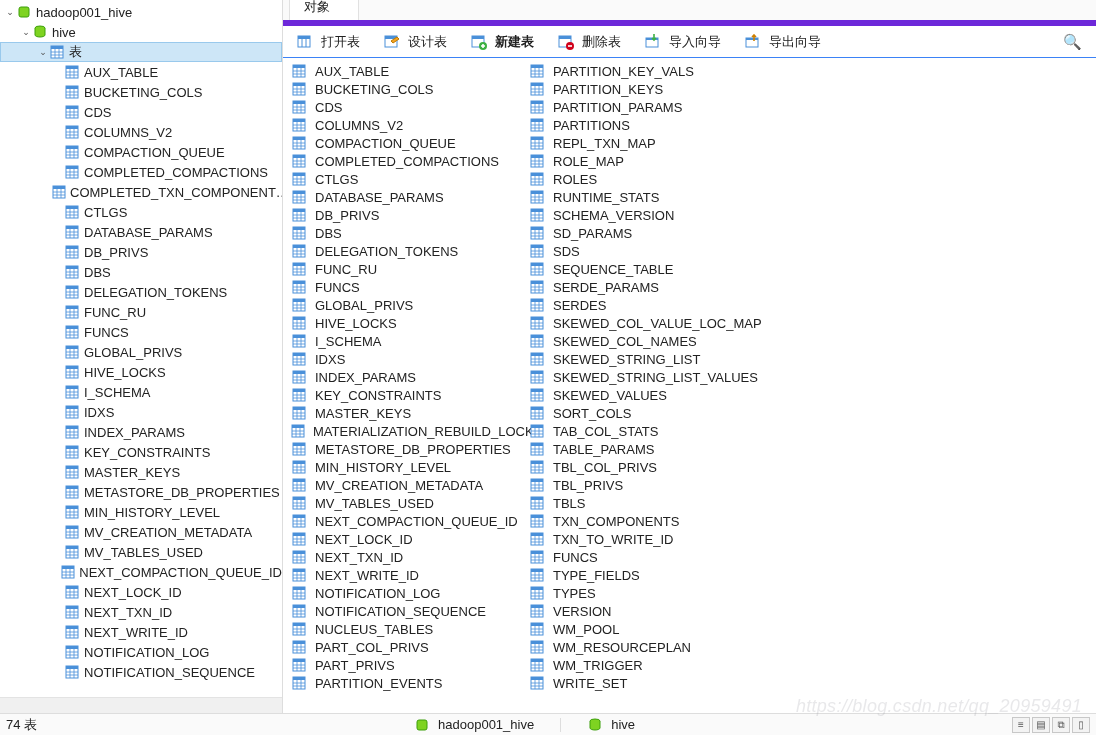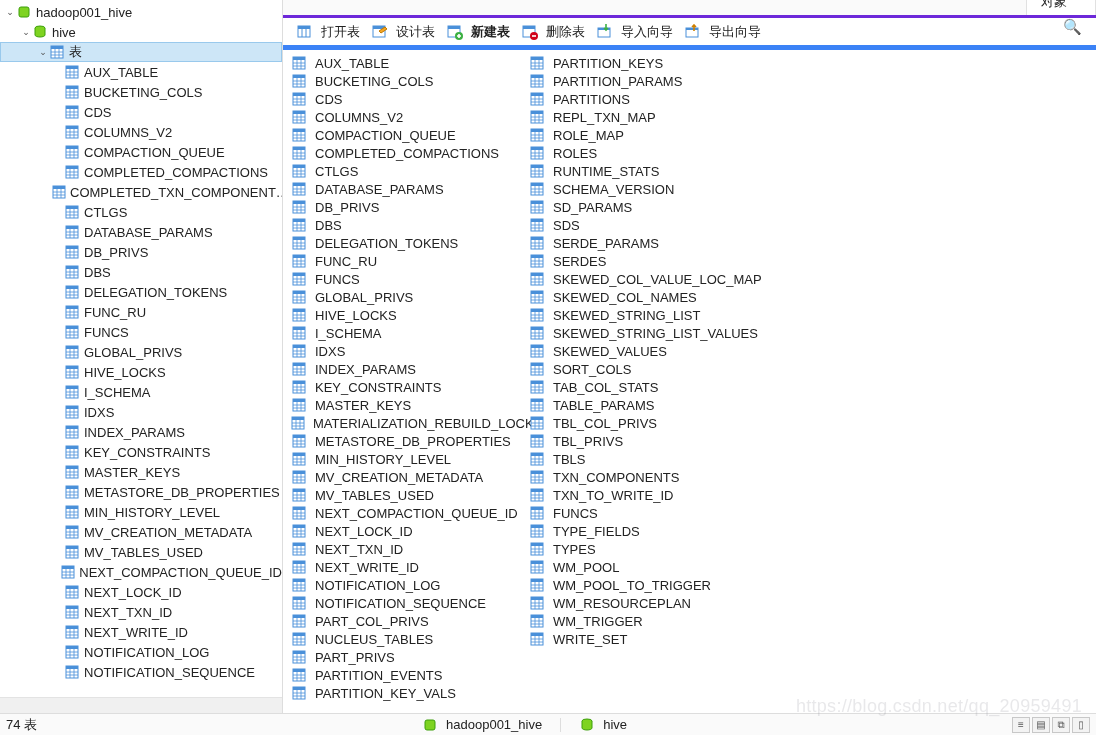--- a/index.html
+++ b/index.html
@@ -11,40 +11,40 @@
 .tree { flex: 1; overflow-y: auto; overflow-x: hidden; padding: 2px 0; }
 .tree-row { display: flex; align-items: center; height: 20px; padding-left: 4px; white-space: nowrap; cursor: default; }
 .tree-row.selected { background: #cde6f7; border: 1px solid #99c9ec; height: 20px; }
 .chevron { width: 12px; display: inline-flex; justify-content: center; font-size: 9px; color: #555; }
 .chevron.hidden { visibility: hidden; }
 .icon { width: 16px; height: 16px; margin-right: 4px; display: inline-flex; align-items: center; justify-content: center; }
 .hscroll { height: 16px; background: #f0f0f0; border-top: 1px solid #e3e3e3; }
 
 
 .right-panel { flex: 1; display: flex; flex-direction: column; overflow: hidden; }
-.tabbar { height: 18px; border-bottom: 3px solid #6d28d9; display: flex; align-items: flex-end; padding-left: 6px; background: #fafafa; justify-content: flex-end; }
+.tabbar { height: 26px; border-bottom: 6px solid #6d28d9; display: flex; align-items: flex-end; padding-left: 6px; background: #fafafa; }
 .tab { height: 28px; padding: 0 28px 0 14px; border: 1px solid #e1e1e1; border-bottom: none; border-radius: 3px 3px 0 0; display: flex; align-items: center; background: #fff; gap: 8px; font-size: 12.5px; }
-.toolbar { height: 32px; display: flex; padding: 0 8px; gap: 0; border-bottom: 5px solid #3b82f6; }
+.toolbar { height: 32px; display: flex; align-items: center; padding: 0 8px; gap: 12px; border-bottom: 1px solid #3b82f6; }
 .tb-btn { display: flex; align-items: center; gap: 4px; padding: 2px 6px; color: #666; cursor: pointer; font-size: 12.5px; }
 .tb-btn.bold { font-weight: 600; color: #222; }
 .tb-spacer { flex: 1; }
 .tb-search { color: #888; font-size: 15px; padding: 0 6px; }
 .obj-area { flex: 1; display: flex; flex-wrap: wrap; flex-direction: column; align-content: flex-start; column-gap: 0; padding: 4px 8px; overflow: hidden; }
 .obj-item { display: flex; align-items: center; height: 18px; width: 238px; gap: 4px; cursor: default; white-space: nowrap; }
 
 
-.statusbar { height: 22px; border-top: 1px solid #ddd; display: flex; align-items: center; padding: 0 6px; gap: 16px; background: #fafafa; }
+.statusbar { height: 22px; border-top: 1px solid #ddd; display: flex; align-items: center; padding: 0 6px; gap: 24px; background: #fafafa; }
 .status-group { display: flex; align-items: center; gap: 4px; }
 .status-sep { width: 1px; height: 14px; background: #ddd; margin: 0 2px; }
 .flex1 { flex: 1; }
 .view-btns { display: flex; gap: 2px; }
 .view-btn { width: 18px; height: 16px; border: 1px solid #c8c8c8; background: #f3f3f3; display: flex; align-items: center; justify-content: center; font-size: 10px; color:#555; }
 
 
-.wm { position: fixed; right: 14px; bottom: 18px; font-size: 18px; color: rgba(150,150,160,0.22); letter-spacing: 0.3px; pointer-events: none; z-index: 0; }
+.wm { position: fixed; right: 14px; bottom: 18px; font-size: 18px; color: rgba(150,150,160,0.22); letter-spacing: 0.3px; pointer-events: none; z-index: 0; font-style: italic; }
 
 
 .tree::-webkit-scrollbar { width: 14px; }
 .tree::-webkit-scrollbar-thumb { background: #c2c2c2; border: 3px solid #f0f0f0; border-radius: 7px; }
 .tree::-webkit-scrollbar-track { background: #f0f0f0; }
 
 
 svg { display: block; }
 </style>
 </head>
@@ -815,40 +815,40 @@
           <span>NOTIFICATION_SEQUENCE</span>
         </div>
         <div class="obj-item">
           <span class="icon">
             <svg width="14" height="14">
               <rect x="1" y="1" width="12" height="12" fill="#fff" stroke="#4a90d9"></rect>
               <rect x="1" y="1" width="12" height="3" fill="#4a90d9"></rect>
               <path d="M5 1v12M9 1v12M1 7h12M1 10h12" stroke="#4a90d9" stroke-width="0.8"></path>
             </svg>
           </span>
+          <span>NUCLEUS_TABLES</span>
+        </div>
+        <div class="obj-item">
+          <span class="icon">
+            <svg width="14" height="14">
+              <rect x="1" y="1" width="12" height="12" fill="#fff" stroke="#4a90d9"></rect>
+              <rect x="1" y="1" width="12" height="3" fill="#4a90d9"></rect>
+              <path d="M5 1v12M9 1v12M1 7h12M1 10h12" stroke="#4a90d9" stroke-width="0.8"></path>
+            </svg>
+          </span>
           <span>PART_COL_PRIVS</span>
         </div>
         <div class="obj-item">
           <span class="icon">
             <svg width="14" height="14">
               <rect x="1" y="1" width="12" height="12" fill="#fff" stroke="#4a90d9"></rect>
               <rect x="1" y="1" width="12" height="3" fill="#4a90d9"></rect>
               <path d="M5 1v12M9 1v12M1 7h12M1 10h12" stroke="#4a90d9" stroke-width="0.8"></path>
             </svg>
           </span>
-          <span>NUCLEUS_TABLES</span>
-        </div>
-        <div class="obj-item">
-          <span class="icon">
-            <svg width="14" height="14">
-              <rect x="1" y="1" width="12" height="12" fill="#fff" stroke="#4a90d9"></rect>
-              <rect x="1" y="1" width="12" height="3" fill="#4a90d9"></rect>
-              <path d="M5 1v12M9 1v12M1 7h12M1 10h12" stroke="#4a90d9" stroke-width="0.8"></path>
-            </svg>
-          </span>
           <span>PART_PRIVS</span>
         </div>
         <div class="obj-item">
           <span class="icon">
             <svg width="14" height="14">
               <rect x="1" y="1" width="12" height="12" fill="#fff" stroke="#4a90d9"></rect>
               <rect x="1" y="1" width="12" height="3" fill="#4a90d9"></rect>
               <path d="M5 1v12M9 1v12M1 7h12M1 10h12" stroke="#4a90d9" stroke-width="0.8"></path>
             </svg>
           </span>
@@ -965,20 +965,30 @@
           <span>SDS</span>
         </div>
         <div class="obj-item">
           <span class="icon">
             <svg width="14" height="14">
               <rect x="1" y="1" width="12" height="12" fill="#fff" stroke="#4a90d9"></rect>
               <rect x="1" y="1" width="12" height="3" fill="#4a90d9"></rect>
               <path d="M5 1v12M9 1v12M1 7h12M1 10h12" stroke="#4a90d9" stroke-width="0.8"></path>
             </svg>
           </span>
+          <span>SEQUENCE_TABLE</span>
+        </div>
+        <div class="obj-item">
+          <span class="icon">
+            <svg width="14" height="14">
+              <rect x="1" y="1" width="12" height="12" fill="#fff" stroke="#4a90d9"></rect>
+              <rect x="1" y="1" width="12" height="3" fill="#4a90d9"></rect>
+              <path d="M5 1v12M9 1v12M1 7h12M1 10h12" stroke="#4a90d9" stroke-width="0.8"></path>
+            </svg>
+          </span>
           <span>SERDE_PARAMS</span>
         </div>
         <div class="obj-item">
           <span class="icon">
             <svg width="14" height="14">
               <rect x="1" y="1" width="12" height="12" fill="#fff" stroke="#4a90d9"></rect>
               <rect x="1" y="1" width="12" height="3" fill="#4a90d9"></rect>
               <path d="M5 1v12M9 1v12M1 7h12M1 10h12" stroke="#4a90d9" stroke-width="0.8"></path>
             </svg>
           </span>
@@ -1145,31 +1155,31 @@
           <span>TYPES</span>
         </div>
         <div class="obj-item">
           <span class="icon">
             <svg width="14" height="14">
               <rect x="1" y="1" width="12" height="12" fill="#fff" stroke="#4a90d9"></rect>
               <rect x="1" y="1" width="12" height="3" fill="#4a90d9"></rect>
               <path d="M5 1v12M9 1v12M1 7h12M1 10h12" stroke="#4a90d9" stroke-width="0.8"></path>
             </svg>
           </span>
+          <span>VERSION</span>
+        </div>
+        <div class="obj-item">
+          <span class="icon">
+            <svg width="14" height="14">
+              <rect x="1" y="1" width="12" height="12" fill="#fff" stroke="#4a90d9"></rect>
+              <rect x="1" y="1" width="12" height="3" fill="#4a90d9"></rect>
+              <path d="M5 1v12M9 1v12M1 7h12M1 10h12" stroke="#4a90d9" stroke-width="0.8"></path>
+            </svg>
+          </span>
           <span>WM_POOL</span>
-        </div>
-        <div class="obj-item">
-          <span class="icon">
-            <svg width="14" height="14">
-              <rect x="1" y="1" width="12" height="12" fill="#fff" stroke="#4a90d9"></rect>
-              <rect x="1" y="1" width="12" height="3" fill="#4a90d9"></rect>
-              <path d="M5 1v12M9 1v12M1 7h12M1 10h12" stroke="#4a90d9" stroke-width="0.8"></path>
-            </svg>
-          </span>
-          <span>WM_POOL_TO_TRIGGER</span>
         </div>
         <div class="obj-item">
           <span class="icon">
             <svg width="14" height="14">
               <rect x="1" y="1" width="12" height="12" fill="#fff" stroke="#4a90d9"></rect>
               <rect x="1" y="1" width="12" height="3" fill="#4a90d9"></rect>
               <path d="M5 1v12M9 1v12M1 7h12M1 10h12" stroke="#4a90d9" stroke-width="0.8"></path>
             </svg>
           </span>
           <span>WM_RESOURCEPLAN</span>

